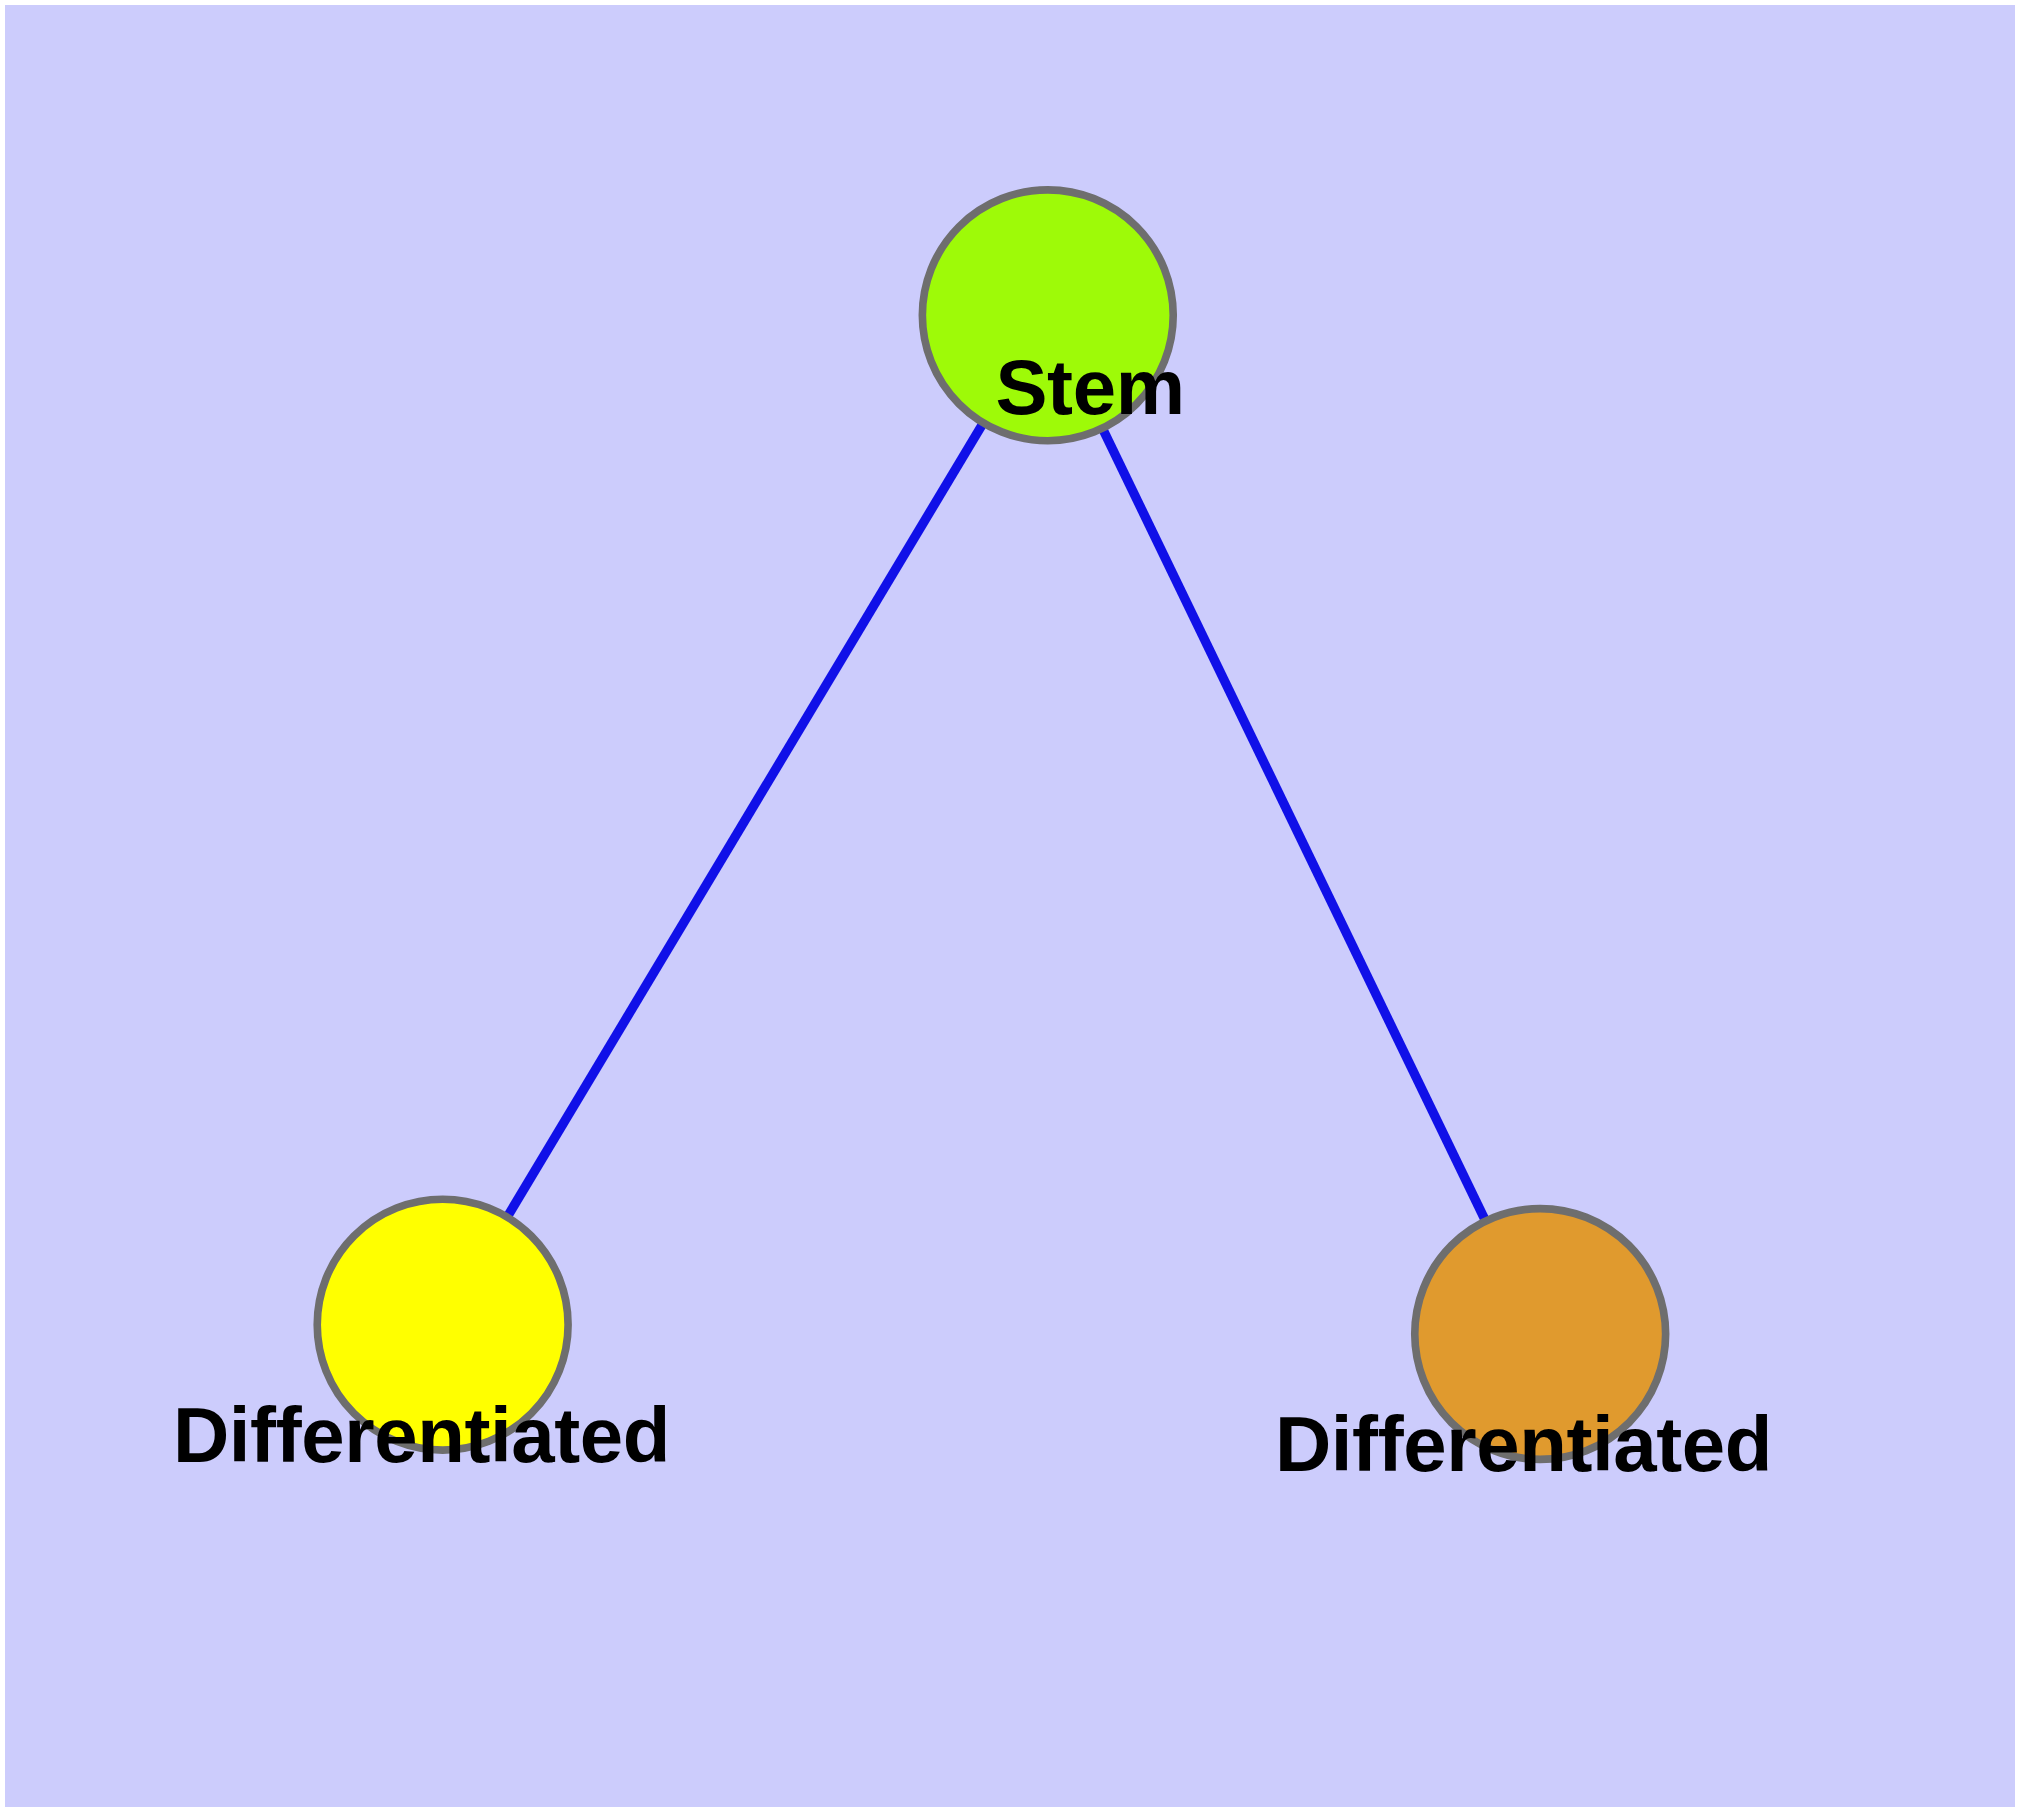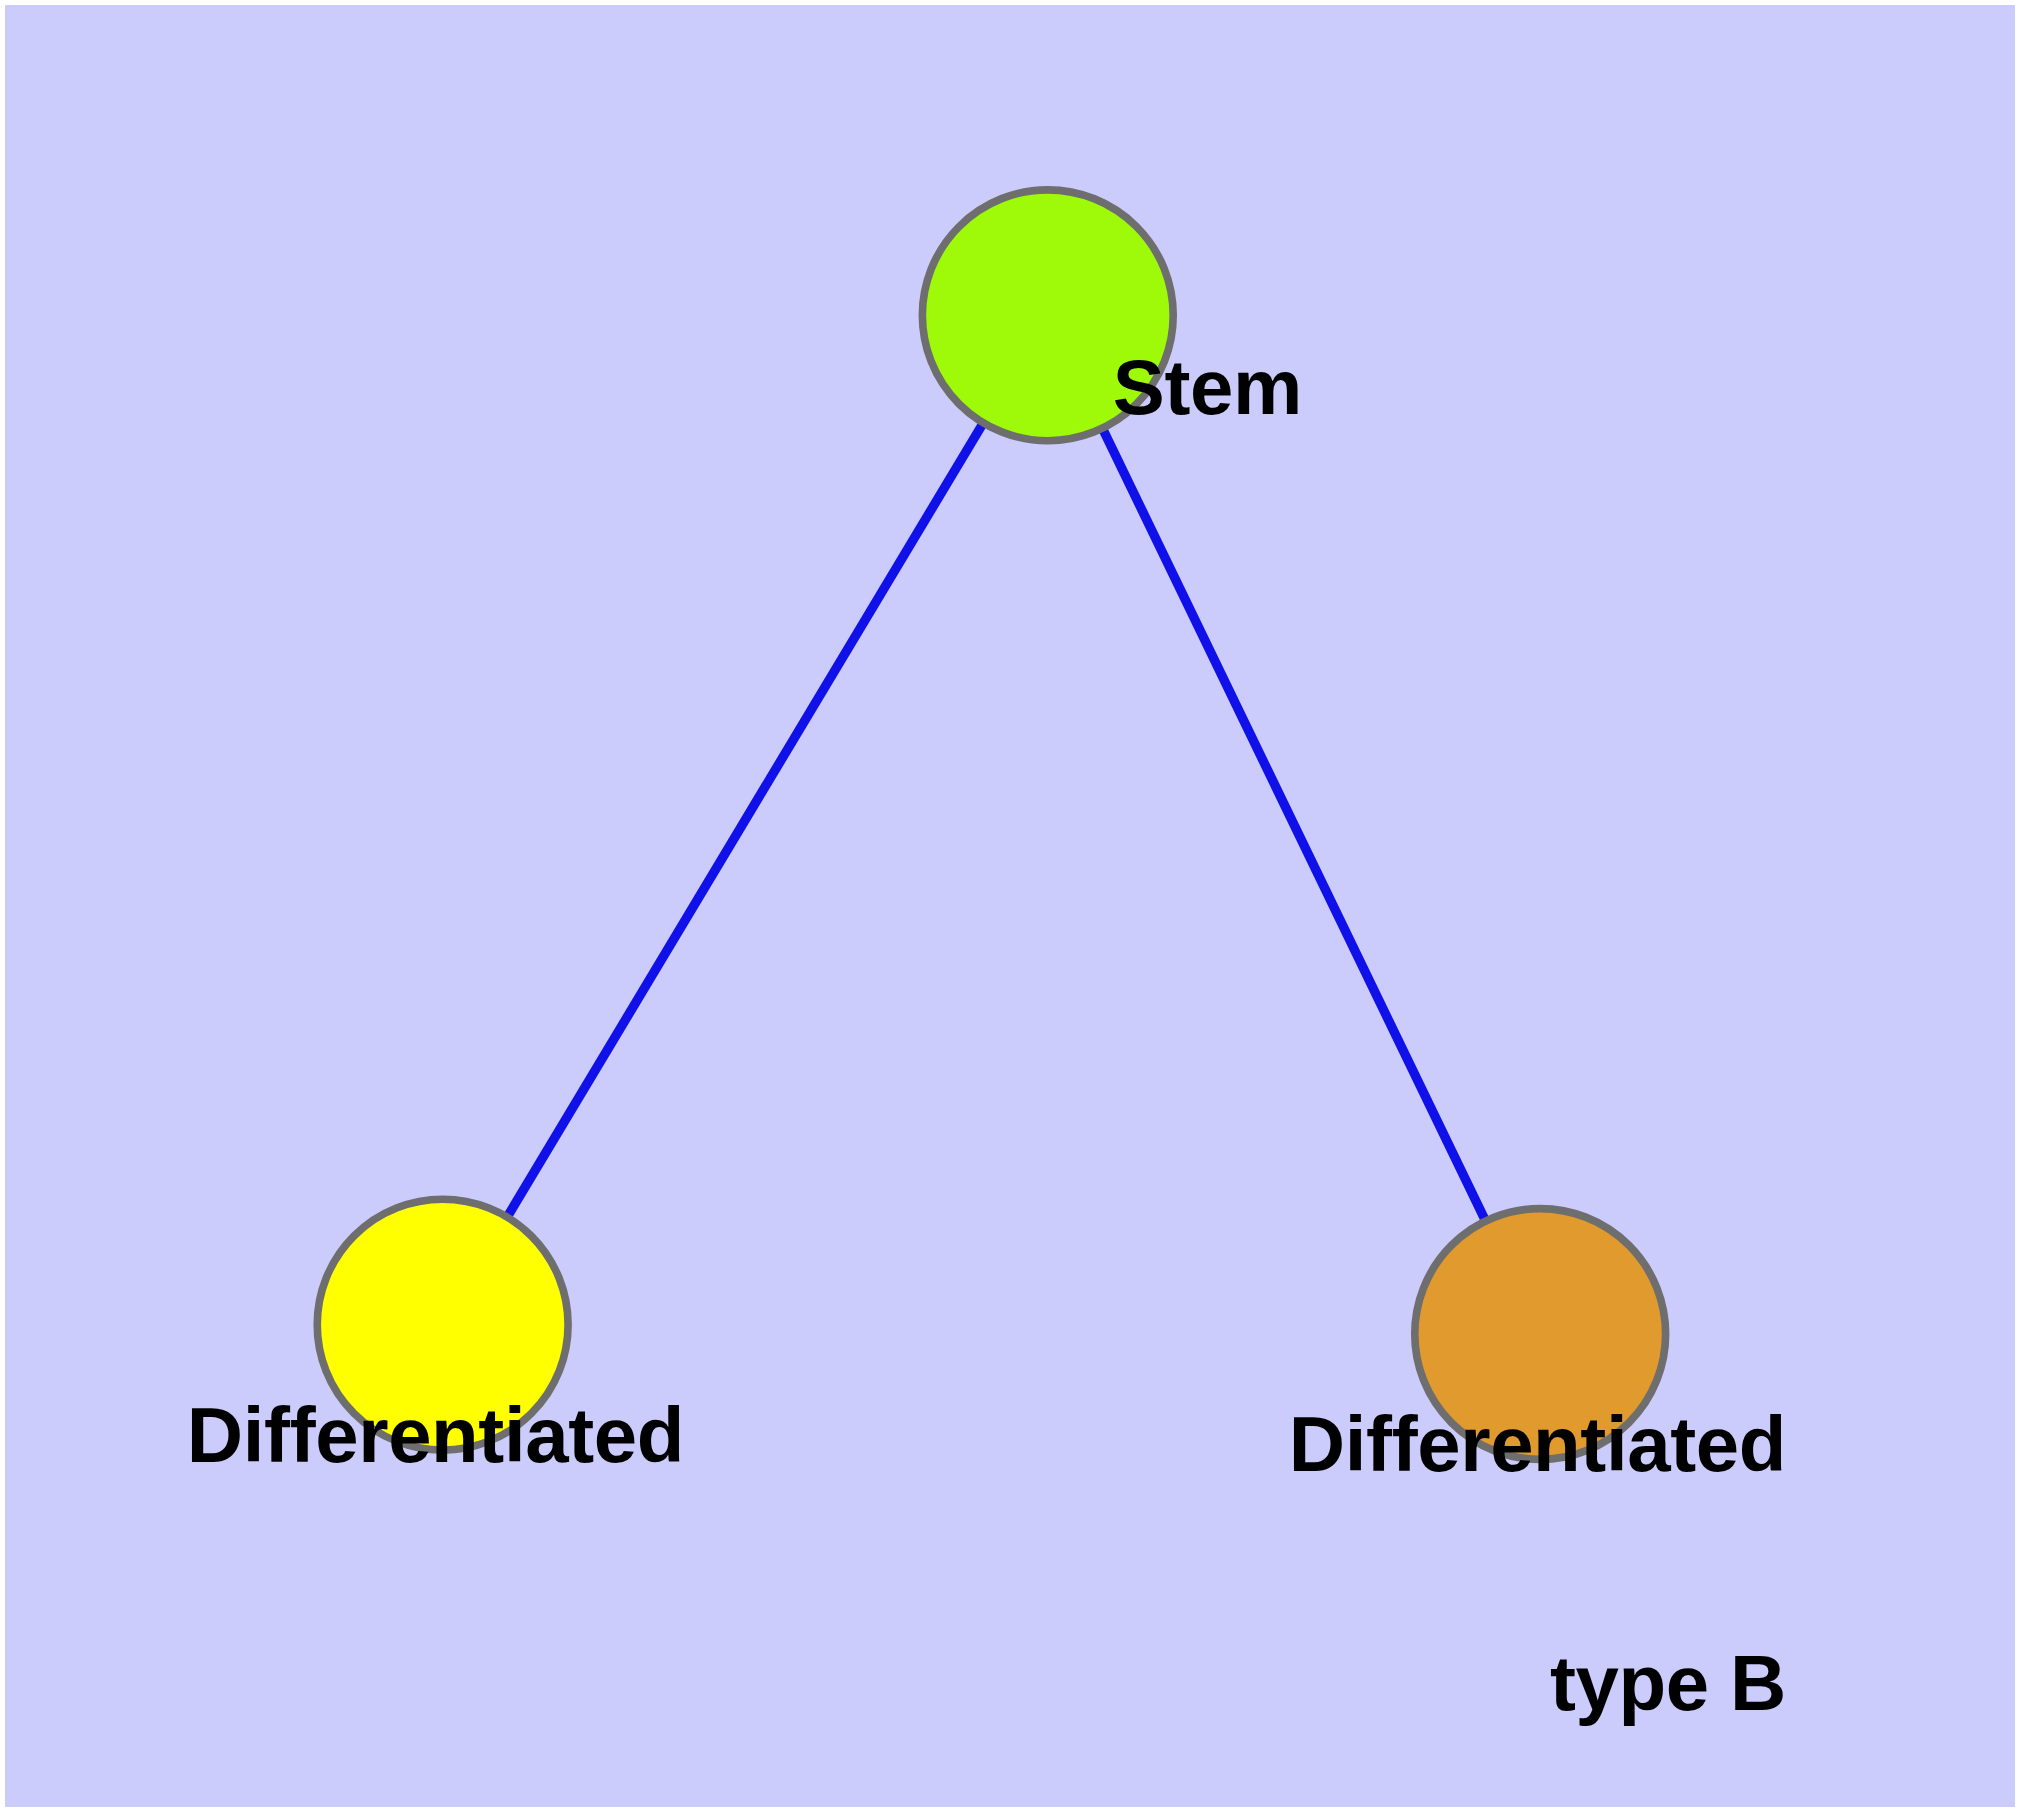--- a/index.html
+++ b/index.html
@@ -25,21 +25,21 @@
   }
   #graph-svg {
     position: absolute;
     left: 0;
     top: 0;
     width: 2021px;
     height: 1812px;
   }
   .node-label {
     position: absolute;
-    text-align: right;
+    text-align: center;
     font-weight: bold;
     color: #000000;
     white-space: pre;
     line-height: 1.02;
     letter-spacing: -0.4px;
     pointer-events: none;
   }
   #label-stem {
     font-size: 78px;
     left: 793px;
@@ -83,17 +83,16 @@
   <div class="node-label" id="label-stem">
     <span>Stem</span>
   </div>
 
   <div class="node-label" id="label-a">
     <div>Differentiated</div>
   </div>
 
   <div class="node-label" id="label-b">
     <div>Differentiated</div>
-    <div>type B</div>
   </div>
 
 </div>
 
 
 </body></html>

